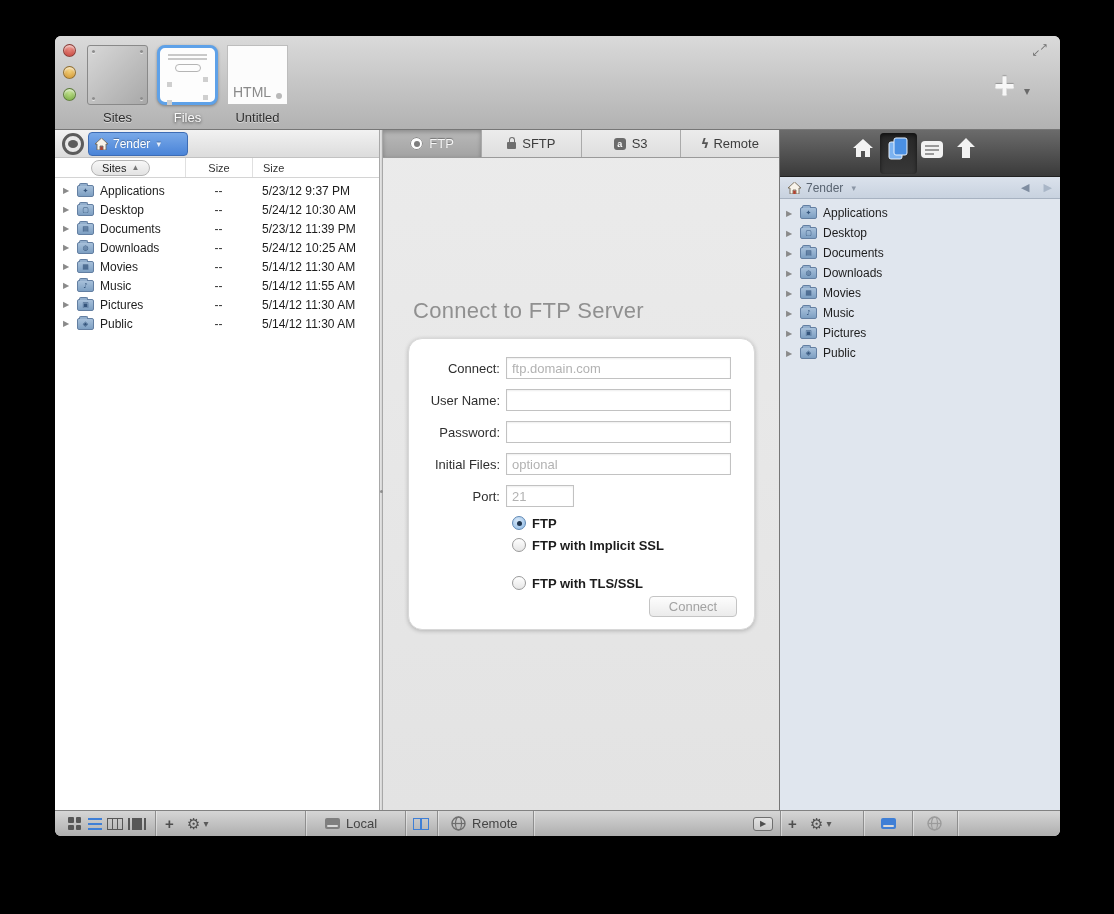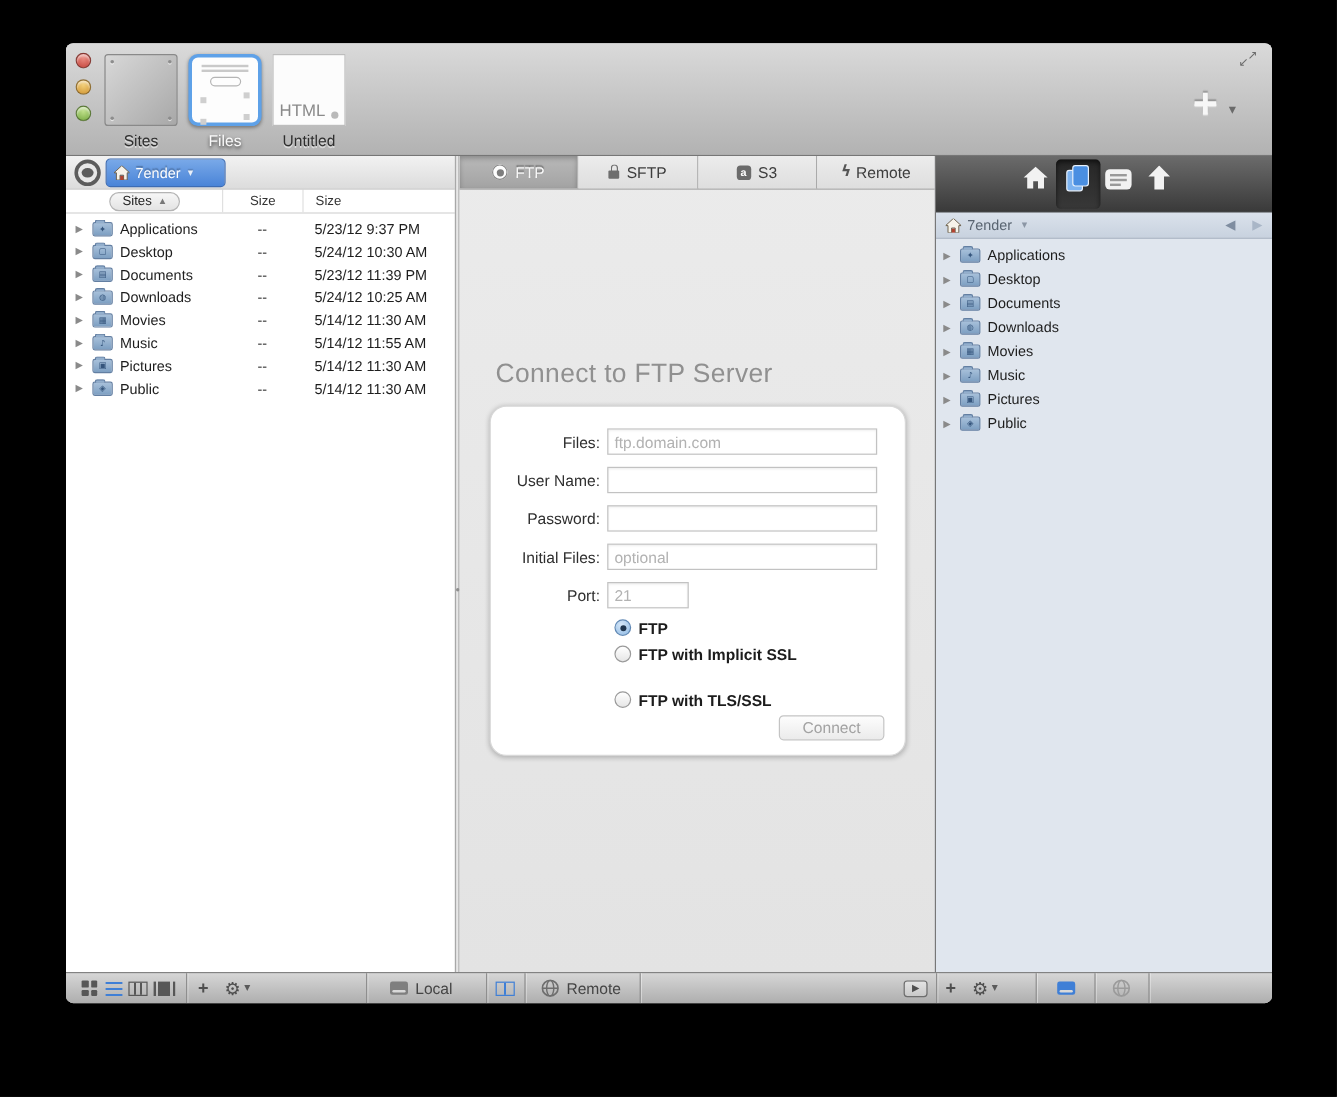--- a/index.html
+++ b/index.html
@@ -331,21 +331,21 @@
         <div class="ctab">
           <span class="bolticon">ϟ</span>
           <span>Remote</span>
         </div>
       </div>
 
       <div class="conn-title">Connect to FTP Server</div>
 
       <div class="card">
         <div class="form-row" style="top:18px">
-          <label>Files:</label>
+          <label>Connect:</label>
           <input type="text" placeholder="ftp.domain.com" style="">
         </div>
         <div class="form-row" style="top:50px">
           <label>User Name:</label>
           <input type="text" placeholder="" style="">
         </div>
         <div class="form-row" style="top:82px">
           <label>Password:</label>
           <input type="password" placeholder="" style="">
         </div>

